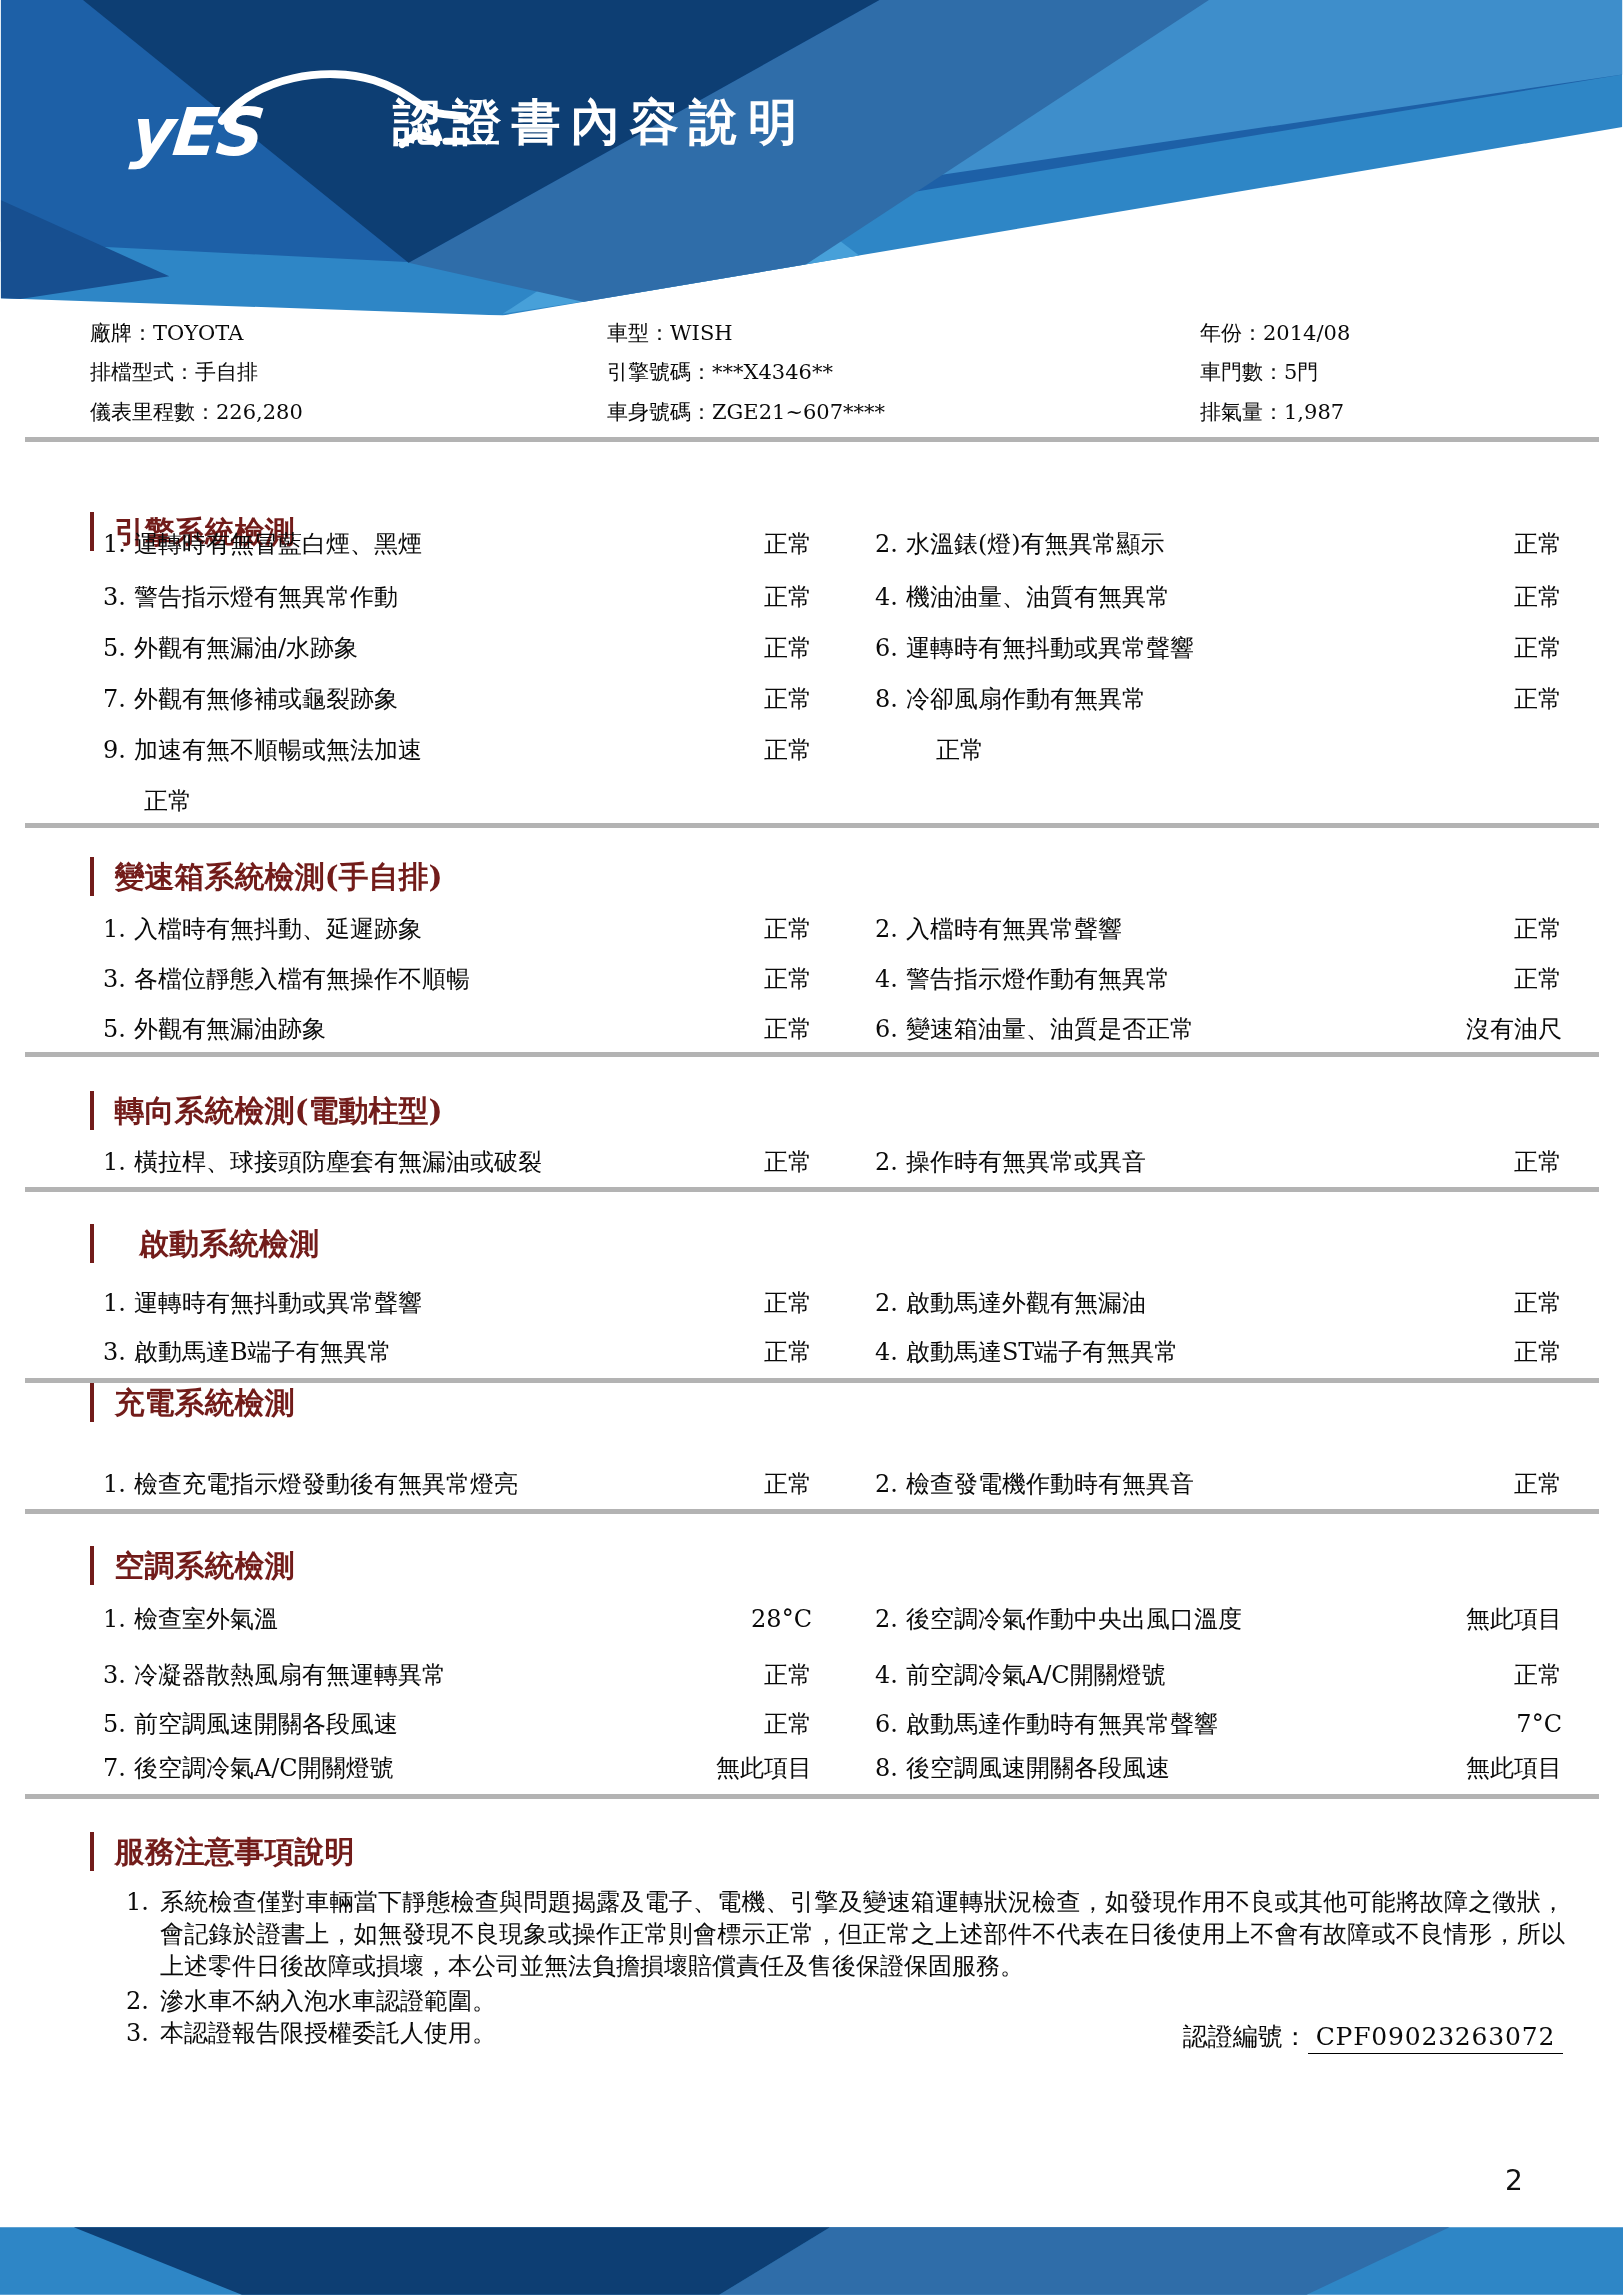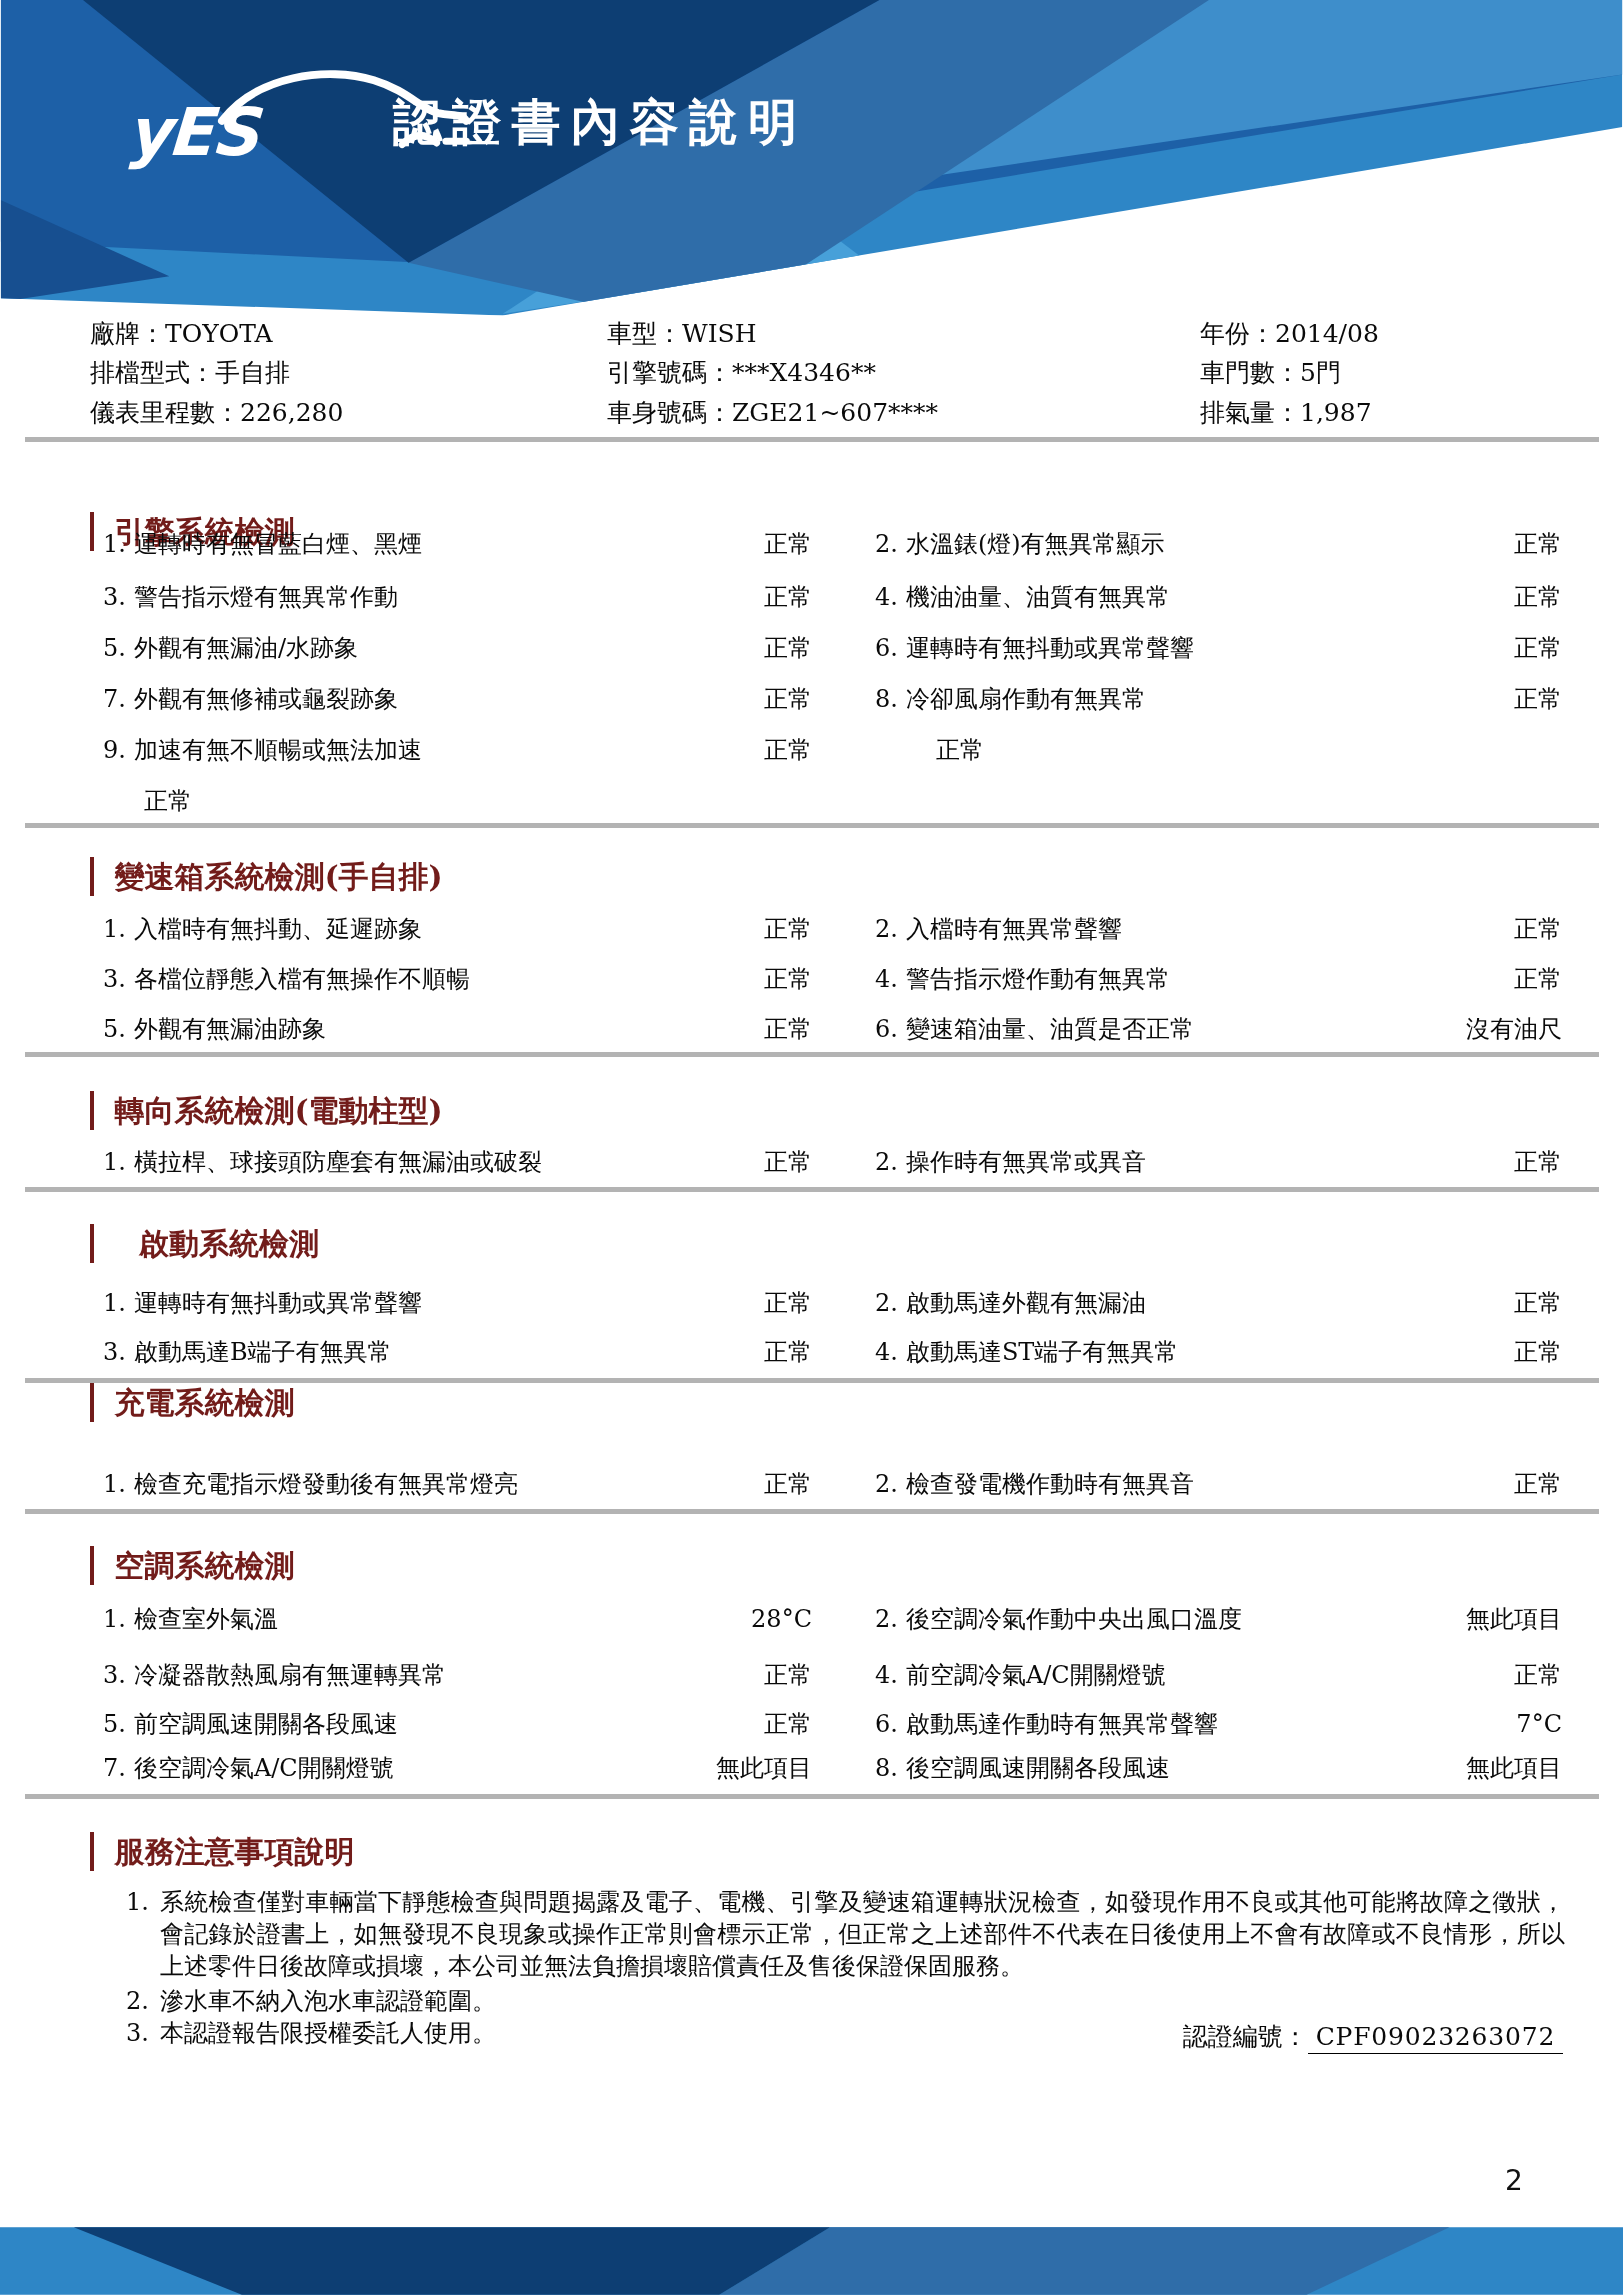--- a/index.html
+++ b/index.html
@@ -25,21 +25,21 @@
     transform:skewX(-6deg);letter-spacing:-1.6px;
   }
   .logo-swoosh{position:absolute;left:85px;top:-9.4px;}
   .page-title{
     position:absolute;left:393px;top:97px;
     font-family:"DejaVu Sans","Liberation Sans",sans-serif;
     font-weight:bold;font-size:49px;line-height:52px;
     color:#ffffff;letter-spacing:10.2px;white-space:nowrap;
   }
   
-  .vcell{position:absolute;font-size:25px;line-height:31px;white-space:nowrap;}
+  .vcell{position:absolute;font-size:21px;line-height:31px;white-space:nowrap;}
   
   .divider{position:absolute;left:25px;width:1574px;height:4.7px;background:#b3b3b3;}
   
   .sec-header{
     position:absolute;left:90px;height:39px;
     border-left:4.7px solid #721c1a;padding-left:20.4px;
     color:#721c1a;font-size:30px;line-height:39px;font-weight:600;
     white-space:nowrap;
   }
   .chk-row{

